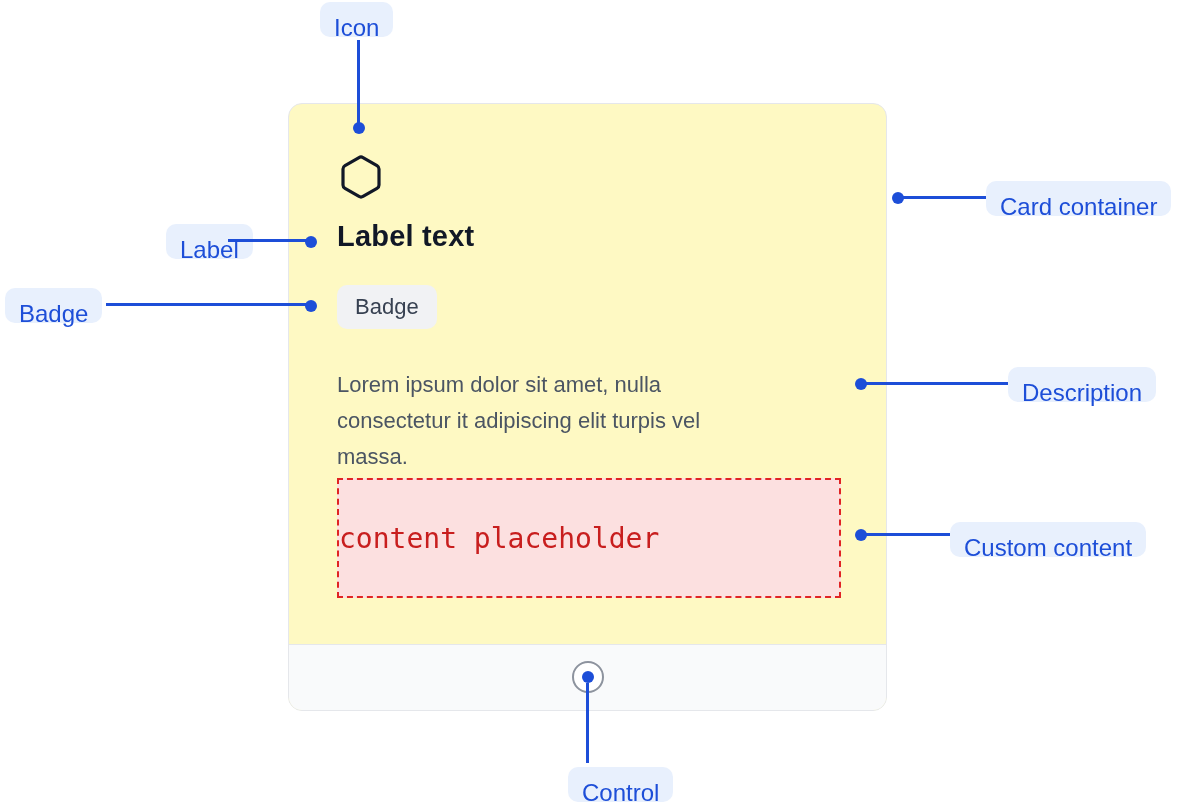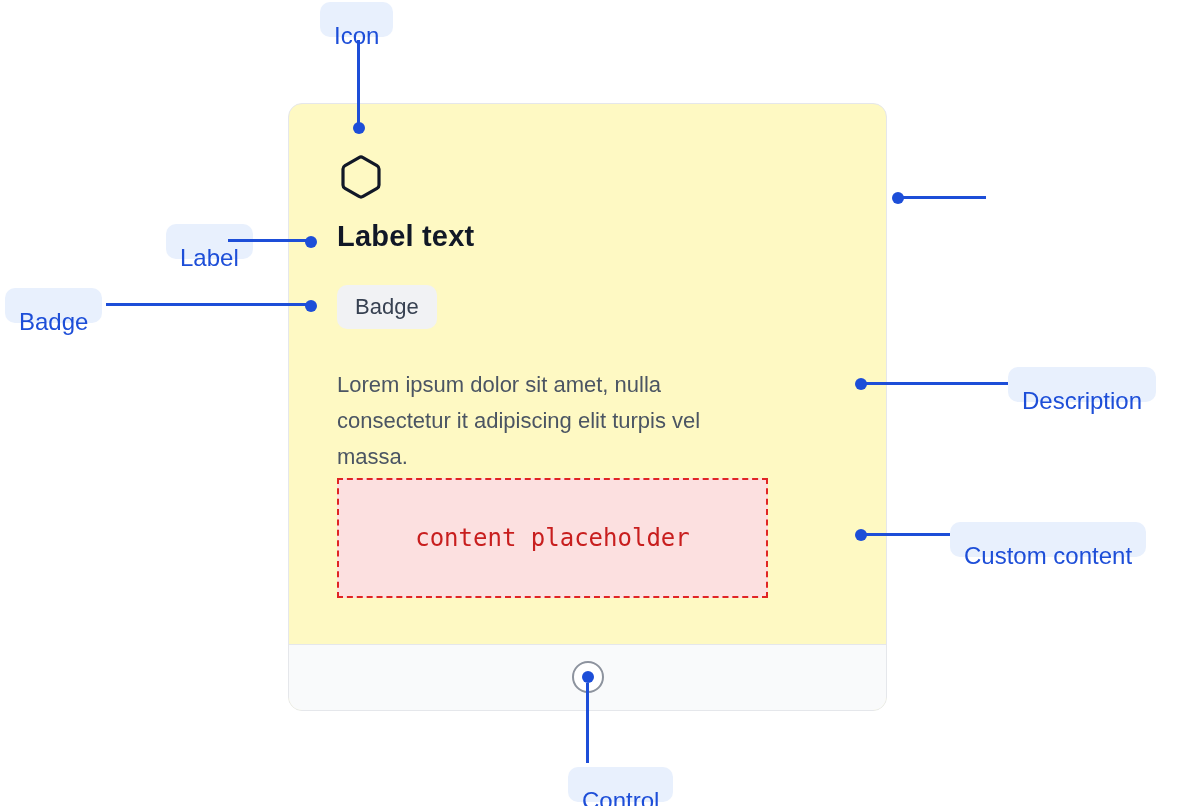--- a/index.html
+++ b/index.html
@@ -57,26 +57,26 @@
   .card-desc{
     position:absolute; left:48px; top:251px;
     width:490px;
     font-size:22px; line-height:36px;
     color:var(--desc);
     white-space:pre-line;
     margin-top:12px;
   }
   .card-placeholder{
     position:absolute; left:48px; top:374px;
-    width:431px; height:120px;
+    width:504px; height:120px;
     background:var(--ph-bg);
     border:2px dashed var(--ph-border);
-    display:flex; align-items:center; justify-content:center;
+    display:flex; align-items:center; justify-content:flex-start;
     font-family:"DejaVu Sans Mono", monospace;
-    font-size:24px; color:var(--ph-text);
+    font-size:28px; color:var(--ph-text);
   }
   .card-footer{
     position:absolute; left:0; right:0; bottom:0;
     height:66px;
     background:var(--footer-bg);
     border-top:1px solid var(--card-border);
     border-radius:0 0 13px 13px;
   }
   .control-btn{
     position:absolute;
@@ -84,21 +84,21 @@
     width:32px; height:32px;
     border-radius:50%;
     background:#ffffff;
     border:2px solid var(--ring);
   }
 
   
   .pill{
     position:absolute;
     height:35px; line-height:35px;
-    padding:16px 14px;
+    padding:8px 14px;
     background:var(--pill-bg);
     border-radius:10px;
     font-size:24px; font-weight:500;
     color:var(--blue);
     white-space:nowrap;
   }
   .dot{
     position:absolute;
     width:12px; height:12px;
     border-radius:50%;
@@ -151,20 +151,21 @@
   <div class="pill" style="left:130px; top:224px;margin-left:36px;">Label</div>
   <div class="hline" style="left:228px; top:239px; width:83px;"></div>
   <div class="dot" style="left:305px; top:236px;"></div>
 
   <div class="pill" style="left:5px; top:288px;">Badge</div>
   <div class="hline" style="left:106px; top:303px; width:205px;"></div>
   <div class="dot" style="left:305px; top:300px;"></div>
 
   <div class="dot" style="left:892px; top:192px;"></div>
   <div class="hline" style="left:900px; top:196px; width:86px;"></div>
+  <div class="pill" style="left:986px; top:181px;">Card container</div>
 
   <div class="dot" style="left:855px; top:378px;"></div>
   <div class="hline" style="left:863px; top:382px; width:145px;"></div>
   <div class="pill" style="left:1008px; top:367px;text-align:right;">Description</div>
 
   <div class="dot" style="left:855px; top:529px;"></div>
   <div class="hline" style="left:863px; top:533px; width:87px;"></div>
   <div class="pill" style="left:950px; top:522px;">Custom content</div>
 
   <div class="dot" style="left:582px; top:671px;"></div>

